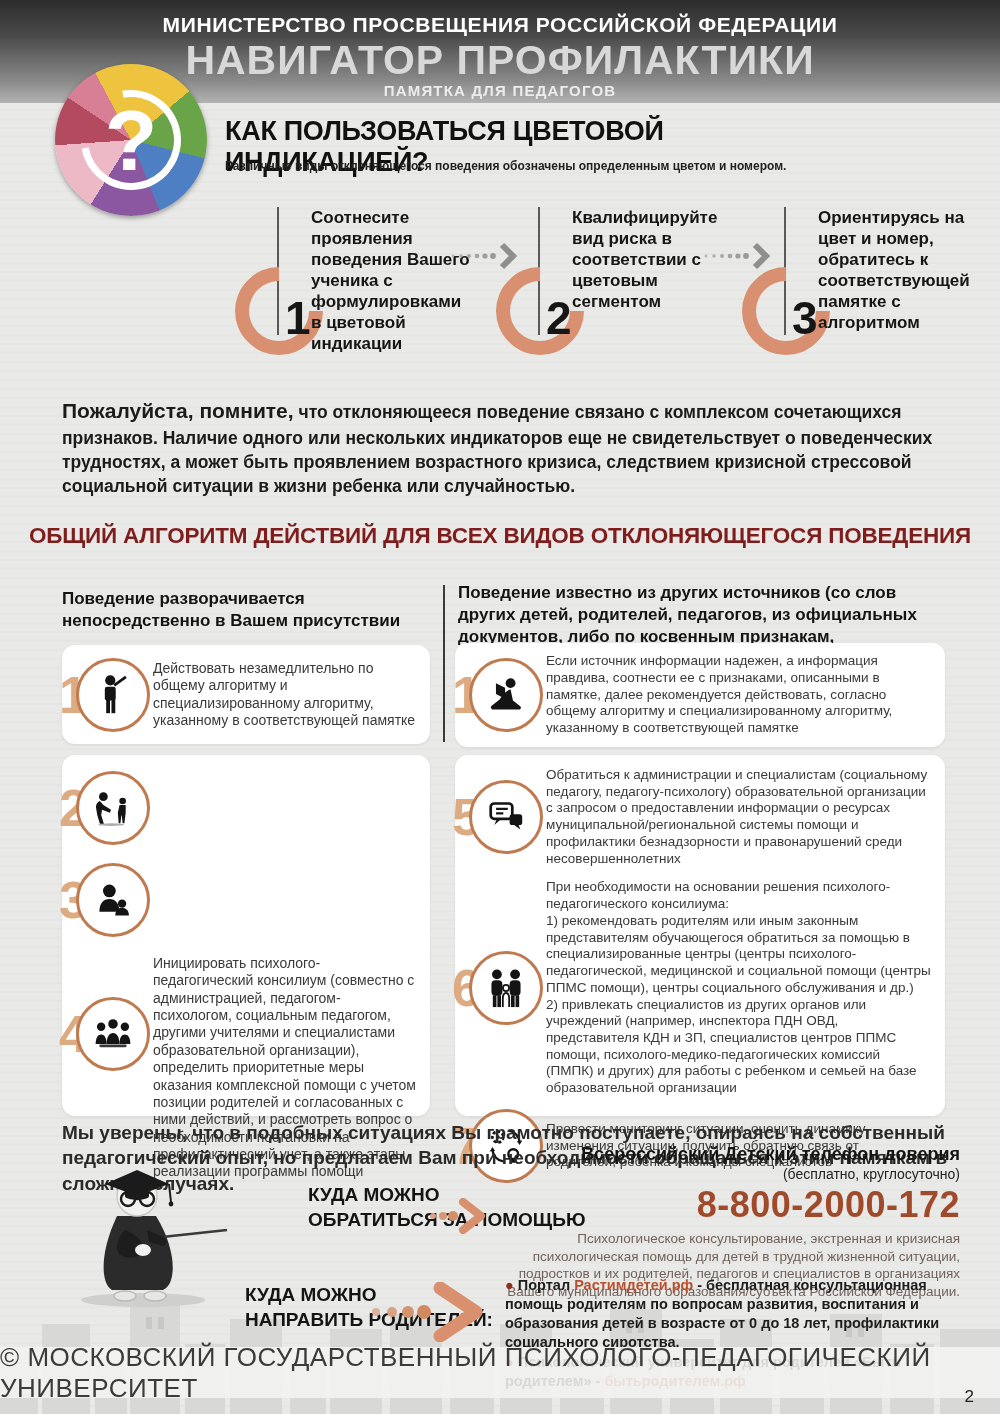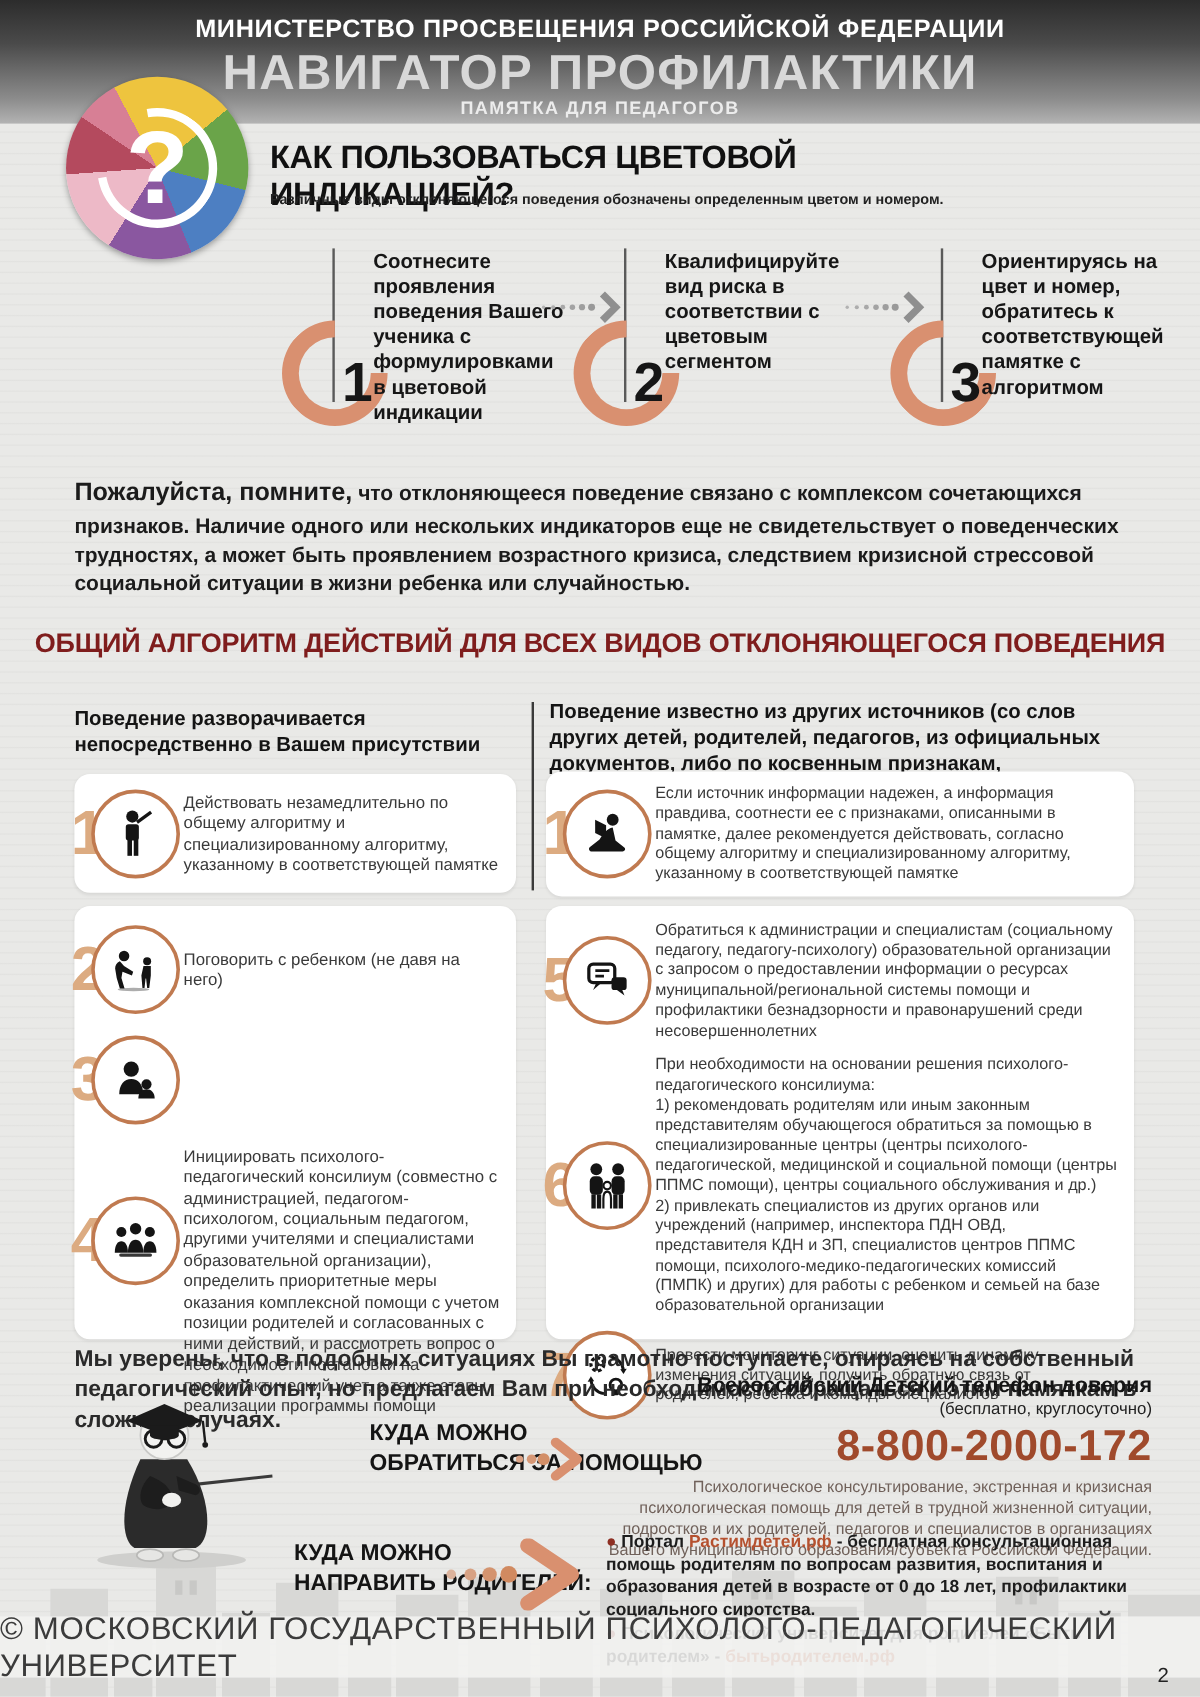--- a/index.html
+++ b/index.html
@@ -145,21 +145,21 @@
 </div>
 <svg class="abs layer step-arrow" style="left:447px; top:242px;" viewBox="0 0 72 28">
   <circle cx="6" cy="14" r="1.4" fill="#b2b2b2"></circle>
     <circle cx="14" cy="14" r="1.7" fill="#adadad"></circle>
   <circle cx="22" cy="14" r="2" fill="#a8a8a8"></circle>
     <circle cx="30" cy="14" r="2.3" fill="#a3a3a3"></circle>
   <circle cx="38" cy="14" r="2.6" fill="#9e9e9e"></circle>
     <circle cx="46" cy="14" r="2.9" fill="#999999"></circle>
   <polyline points="55,3 66,14 55,25" fill="none" stroke="#8f8f8f" stroke-width="6"></polyline>
 </svg>
-<div class="abs layer step" style="left:476px; top:205px;">
+<div class="abs layer step" style="left:494px; top:205px;">
   <div class="step-line"></div>
   <div class="step-arc"></div>
   <div class="step-text">Квалифицируйте вид риска в соответствии с цветовым сегментом</div>
   <div class="step-num">2</div>
 </div>
 <svg class="abs layer step-arrow" style="left:700px; top:242px;" viewBox="0 0 72 28">
   <circle cx="6" cy="14" r="1.4" fill="#b2b2b2"></circle>
     <circle cx="14" cy="14" r="1.7" fill="#adadad"></circle>
   <circle cx="22" cy="14" r="2" fill="#a8a8a8"></circle>
     <circle cx="30" cy="14" r="2.3" fill="#a3a3a3"></circle>
@@ -221,21 +221,20 @@
       <div class="ring">
         <svg width="42" height="38" viewBox="0 0 48 42">
           <circle class="ink" cx="13" cy="8" r="5"></circle>
           <path class="ink" d="M9 13 c-3 1-4.5 4-4.5 7 l1.5 9 3 10 h4.5 l-3-10 1-6 9 3.5 1.2-3.4 -8.7-5.6 z"></path>
           <circle class="ink" cx="35" cy="13" r="3.8"></circle>
           <path class="ink" d="M31.5 17.5 h7 v9 l-1.5 12 h-2 l-1-9 h-0.5 l-1 9 h-2 l-1-12 z"></path>
           <ellipse cx="22" cy="40" rx="15" ry="1.6" fill="#141414" opacity=".35"></ellipse>
         </svg>
       </div>
     </div>
-    <div class="item-text">Поговорить с ребенком (не давя на него)</div>
   </div>
   <div class="item">
     <div class="nicon">
       <div class="num">3</div>
       <div class="ring">
         <svg width="40" height="38" viewBox="0 0 44 40">
           <circle class="ink" cx="18" cy="10" r="7"></circle>
           <path class="ink" d="M7 33 c0-9 4.5-14 11-14 s11 5 11 14 z"></path>
           <circle class="ink" cx="32" cy="24" r="4.6"></circle>
           <path class="ink" d="M24.5 37 c0-5.5 3.2-8.5 7.5-8.5 s7.5 3 7.5 8.5 z"></path>

